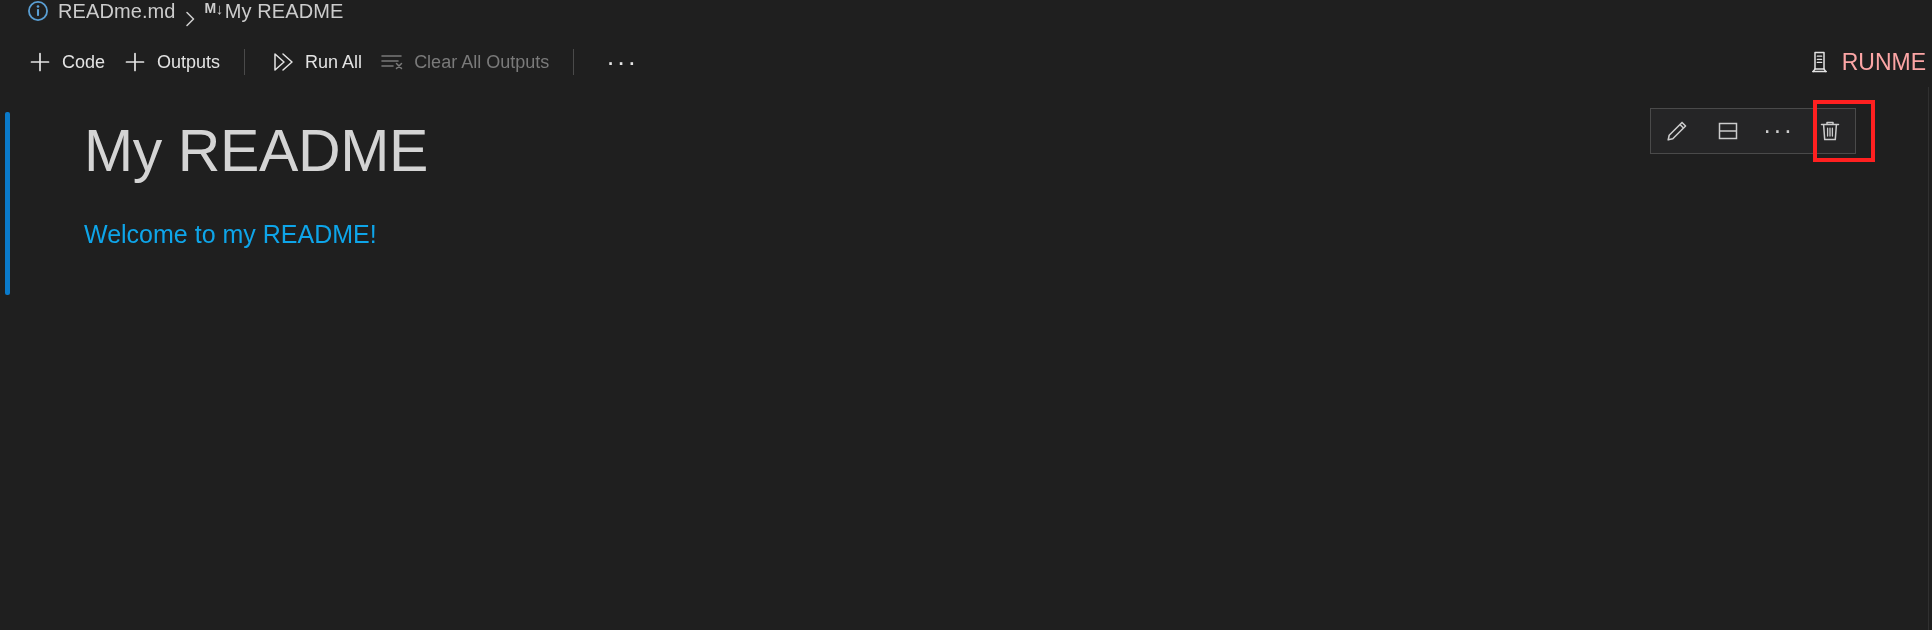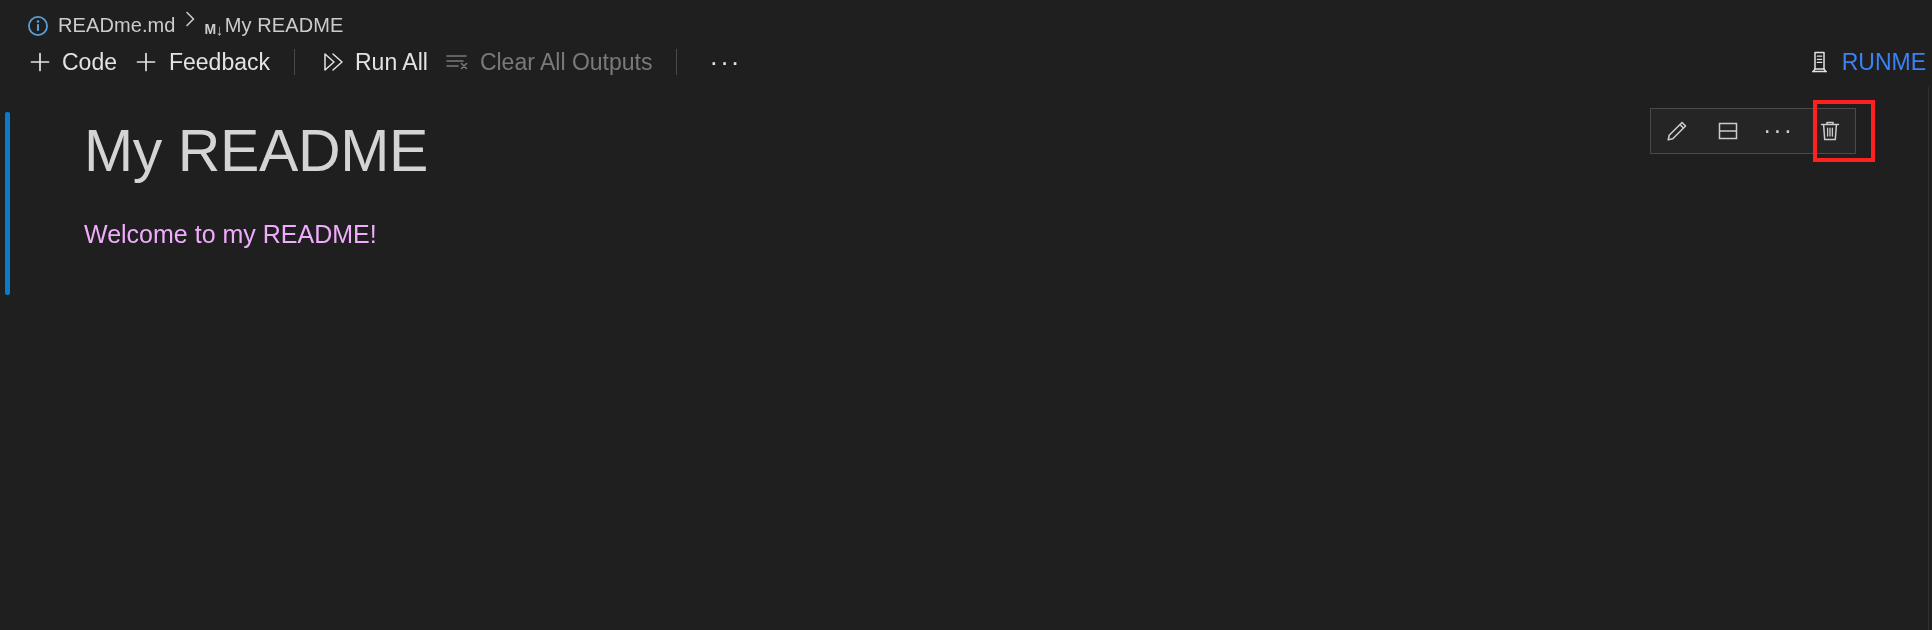--- a/index.html
+++ b/index.html
@@ -31,21 +31,21 @@
     width: 1932px;
     height: 37px;
     background: #1f1f1f;
     display: flex;
     align-items: center;
     padding-left: 27px;
   }
 
   .bc-item {
     display: flex;
-    align-items: flex-end;
+    align-items: flex-start;
     height: 100%;
     color: #cccccc;
     font-size: 20px;
     letter-spacing: 0.1px;
     white-space: nowrap;
   }
 
   .bc-info-icon {
     width: 22px; height: 22px;
     margin-right: 9px;
@@ -88,21 +88,21 @@
     align-items: center;
     padding-left: 18px;
   }
 
   .tb-btn {
     display: flex;
     align-items: center;
     height: 38px;
     padding: 0 8px;
     color: #e3e3e3;
-    font-size: 23px;
+    font-size: 18px;
     white-space: nowrap;
     cursor: pointer;
     border-radius: 4px;
   }
   .tb-btn .tb-ico {
     display: flex;
     align-items: center;
     justify-content: center;
     width: 27px; height: 27px;
     margin-right: 9px;
@@ -135,21 +135,21 @@
   }
 
   .tb-spacer { flex: 1 1 auto; }
 
   .tb-kernel {
     display: flex;
     align-items: center;
     height: 38px;
     padding: 0 6px;
     margin-right: 0px;
-    color: #3b82f6;
+    color: #fca5a5;
     font-size: 23px;
     white-space: nowrap;
     cursor: pointer;
     overflow: hidden;
   }
   .tb-kernel .tb-ico {
     display: flex; align-items: center; justify-content: center;
     width: 26px; height: 26px; margin-right: 10px; flex: 0 0 auto;
   }
 
@@ -196,21 +196,21 @@
     font-weight: 400;
     line-height: 1.12;
     color: #d4d4d4;
     letter-spacing: -0.4px;
     margin-top: 6px;
   }
 
   .md-p {
     font-size: 25px;
     font-weight: 400;
-    color: #f0abfc;
+    color: #0ea5e9;
     margin-top: 34px;
     line-height: 1.35;
   }
 
   
   .cell-toolbar {
     position: absolute;
     top: -4px;
     left: 1650px;
     height: 46px;
@@ -293,21 +293,21 @@
       </span>
       <span>Code</span>
     </div>
 
     <div class="tb-btn">
       <span class="tb-ico">
         <svg width="24" height="24" viewBox="0 0 24 24" fill="none">
           <path d="M12 3.5V20.5M3.5 12H20.5" stroke="#e3e3e3" stroke-width="1.7" stroke-linecap="round"></path>
         </svg>
       </span>
-      <span>Feedback</span>
+      <span>Outputs</span>
     </div>
 
     <div class="tb-sep"></div>
 
     <div class="tb-btn">
       <span class="tb-ico">
         <svg width="24" height="24" viewBox="0 0 24 24" fill="none">
           <path d="M4 4 L13 12 L4 20 Z" stroke="#e3e3e3" stroke-width="1.5" stroke-linejoin="round"></path>
           <path d="M12 4 L21 12 L12 20" stroke="#e3e3e3" stroke-width="1.5" stroke-linejoin="round" stroke-linecap="round"></path>
         </svg>

